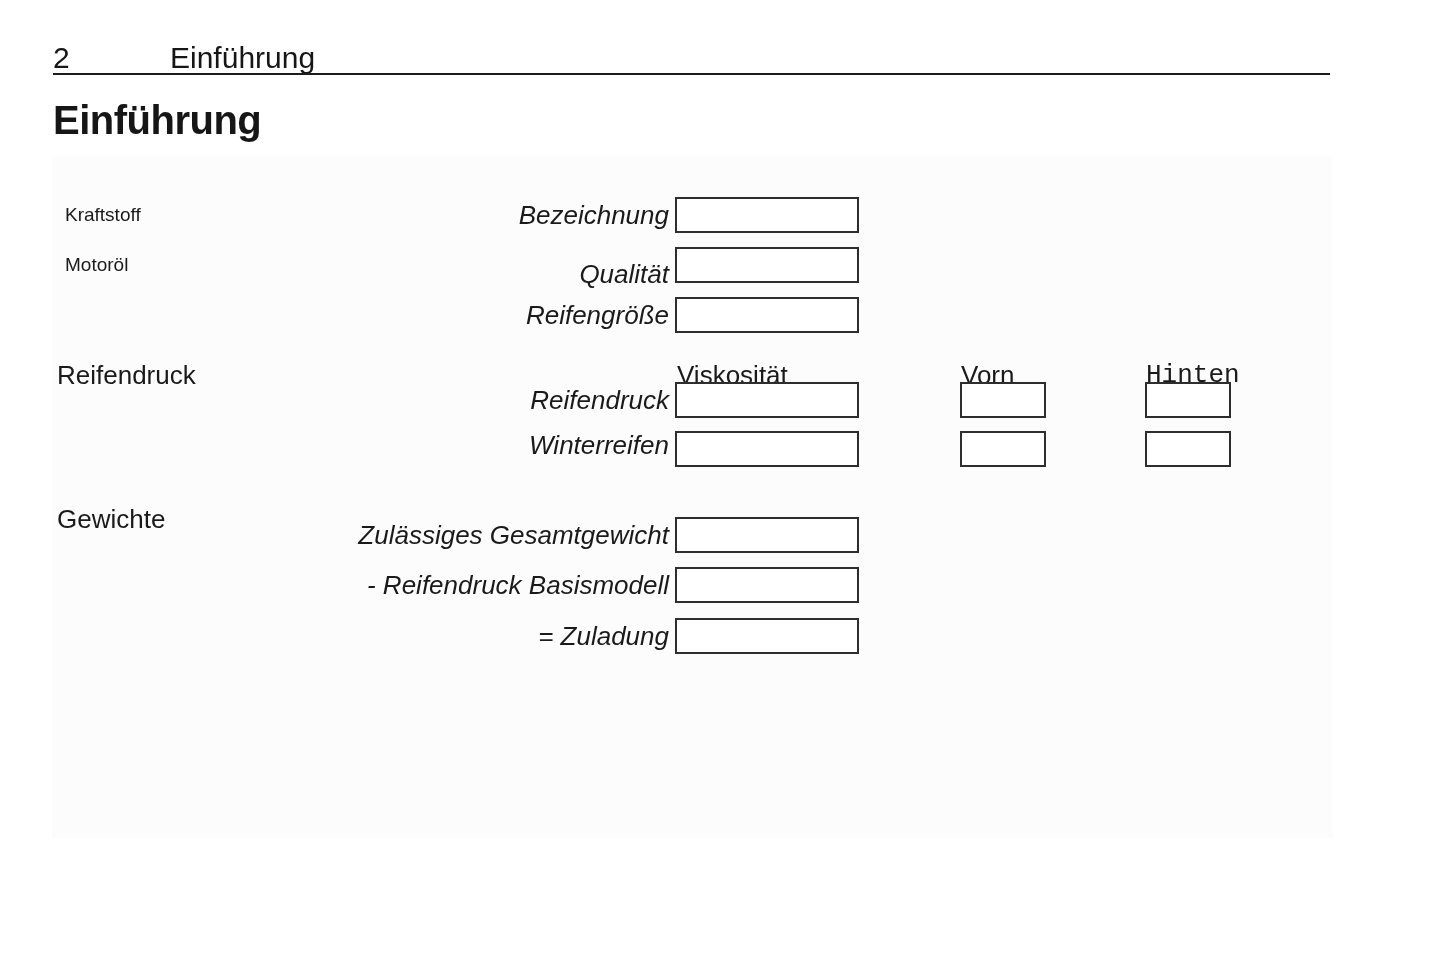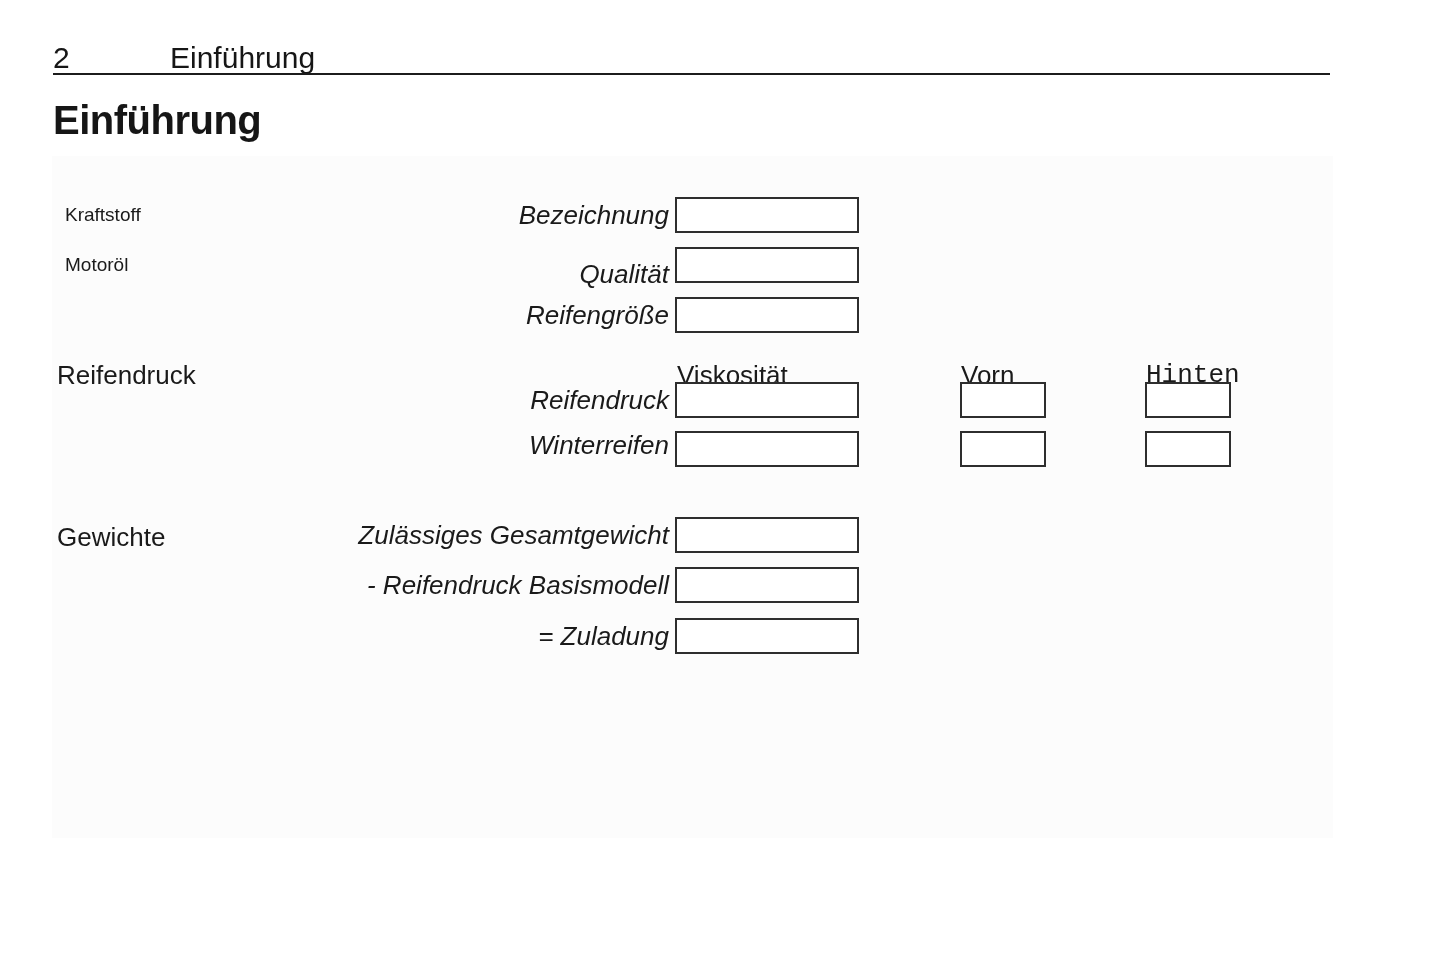--- a/index.html
+++ b/index.html
@@ -74,21 +74,21 @@
 <div class="abs field-label" style="top:382px;">Reifendruck</div>
 <input class="box wide" style="top: 382px;" type="text" value="">
 <input class="box front" style="top: 382px;" type="text" value="">
 <input class="box rear" style="top: 382px;" type="text" value="">
 
 <div class="abs field-label" style="top:418px;margin-top:9px;">Winterreifen</div>
 <input class="box wide" style="top: 431px;" type="text" value="">
 <input class="box front" style="top: 431px;" type="text" value="">
 <input class="box rear" style="top: 431px;" type="text" value="">
 
-<div class="abs col-head" style="left:57px; top:512px;">Gewichte</div>
+<div class="abs col-head" style="left:57px; top:494px;">Gewichte</div>
 
 <div class="abs field-label" style="top:517px;">Zulässiges Gesamtgewicht</div>
 <input class="box wide" style="top: 517px;" type="text" value="">
 
 <div class="abs field-label" style="top:567px;">- Reifendruck Basismodell</div>
 <input class="box wide" style="top: 567px;" type="text" value="">
 
 <div class="abs field-label" style="top:618px;">= Zuladung</div>
 <input class="box wide" style="top: 618px;" type="text" value="">
 

